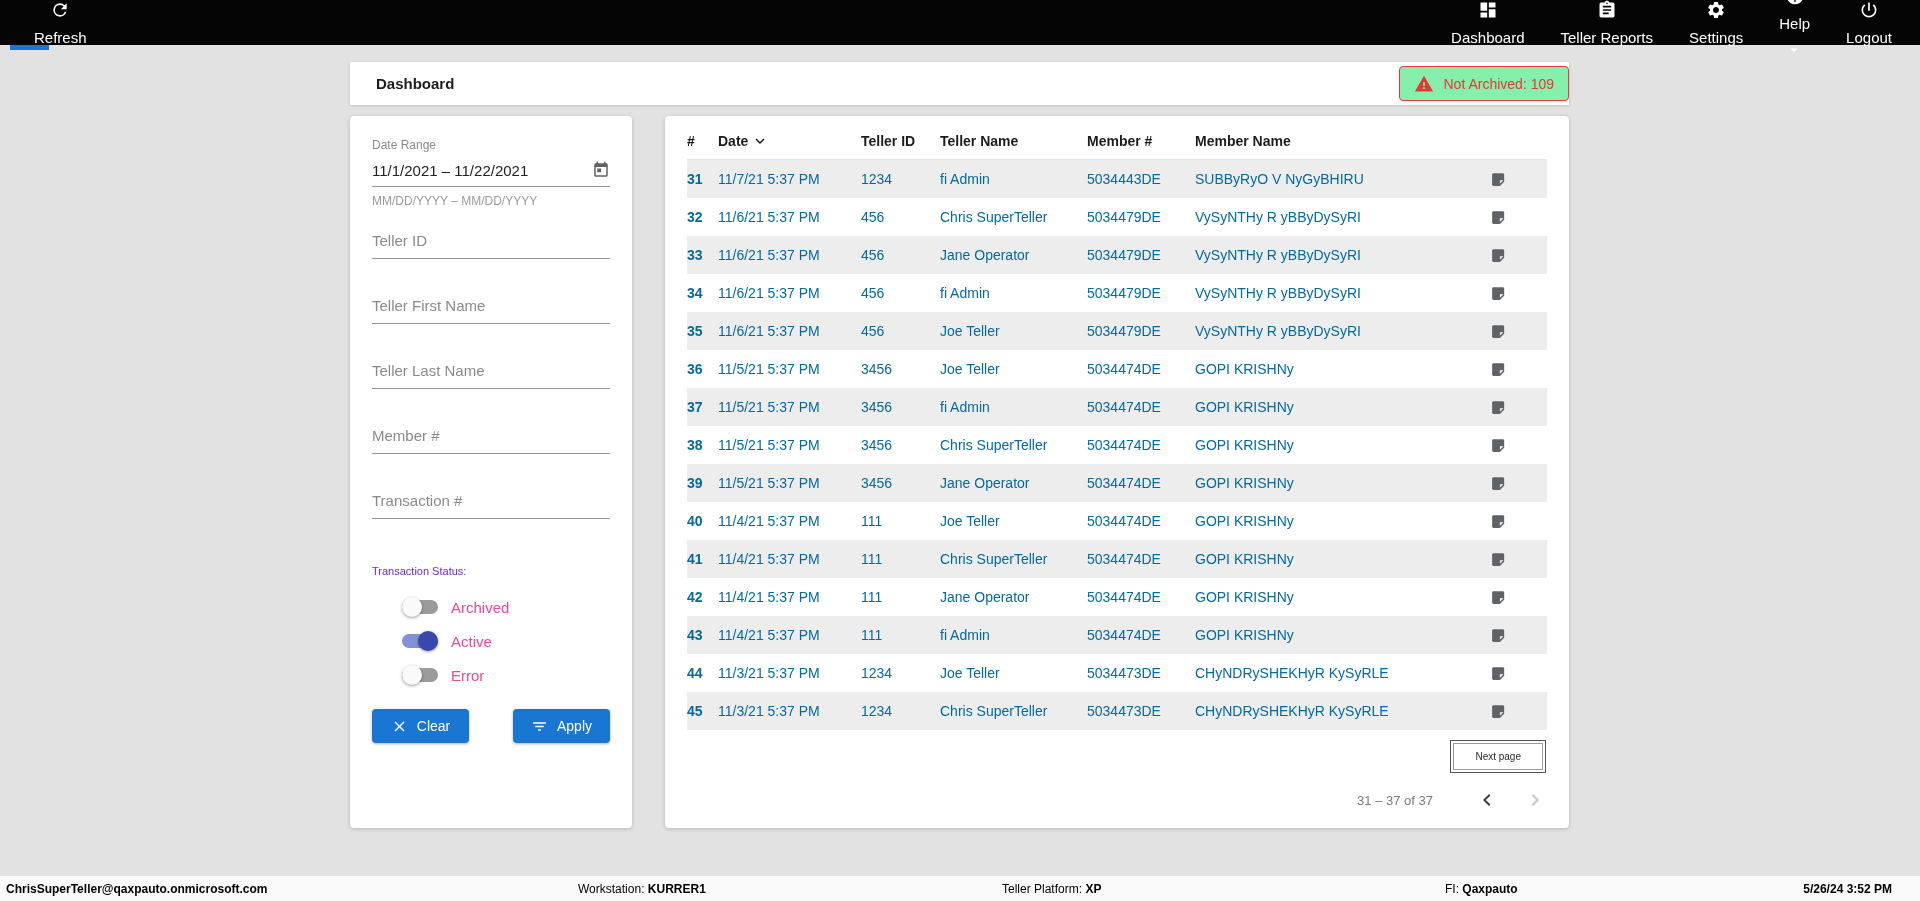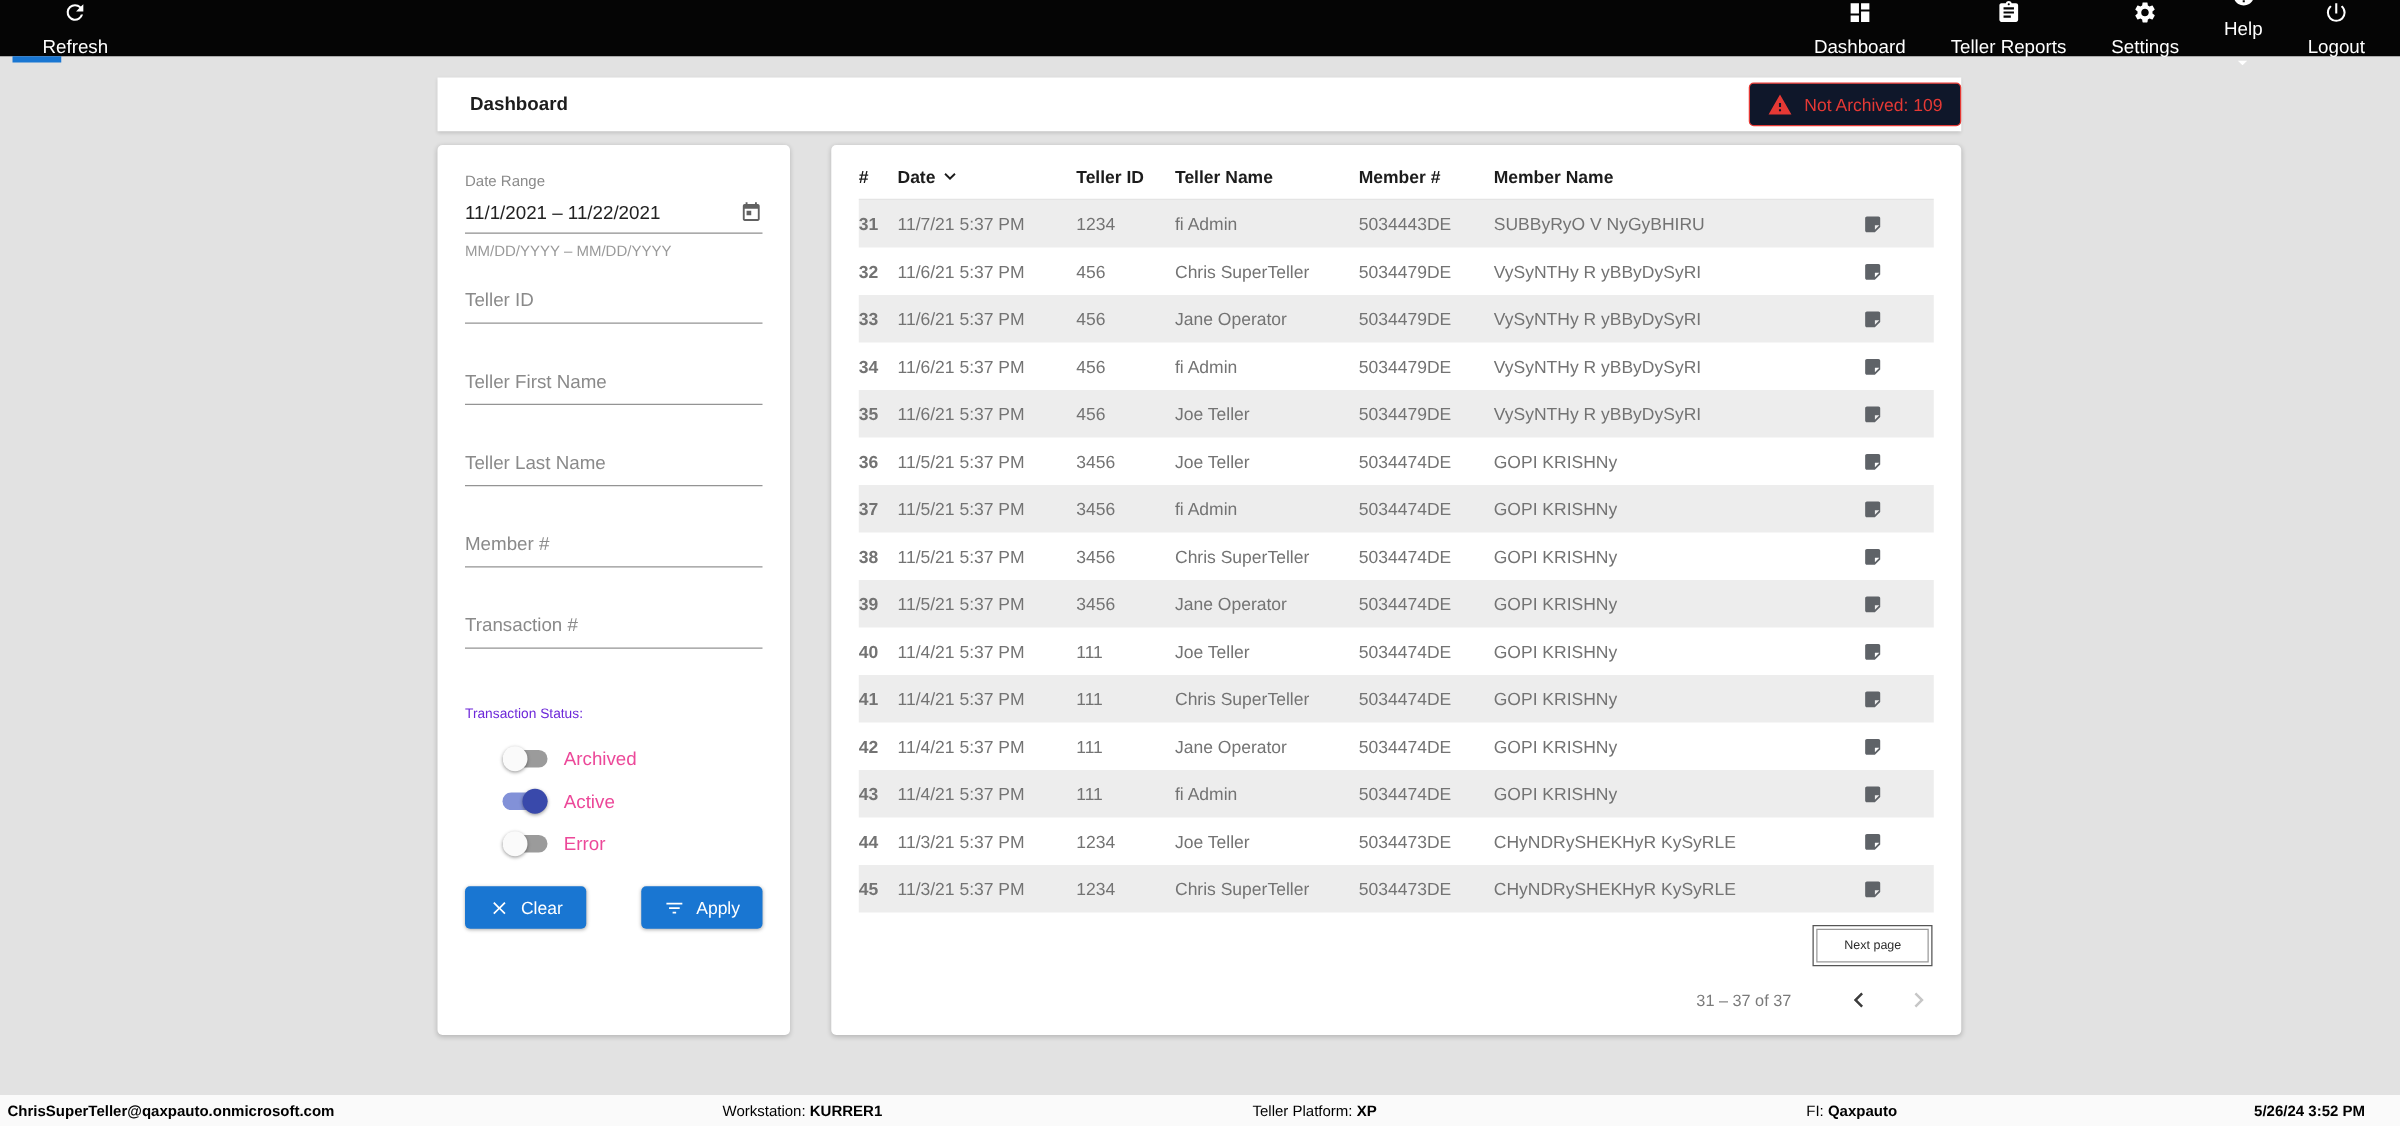--- a/index.html
+++ b/index.html
@@ -28,21 +28,21 @@
   
   .content { position:absolute; left:350px; top:62px; width:1219px; }
   .page-header {
     height:43px; background:#fff; box-shadow:0 1px 3px rgba(0,0,0,.15);
     display:flex; align-items:center; justify-content:space-between;
     padding-left:26px;
   }
   .page-title { font-weight:bold; font-size:15px; color:#1d1d1d; }
   .badge {
     display:flex; align-items:center; gap:9px; height:35px; padding:0 14px;
-    border:1px solid #e53935; border-radius:4px; background:#0f172a;
+    border:1px solid #e53935; border-radius:4px; background:#86efac;
     color:#e53935; font-size:14px; white-space:nowrap;
   }
   .badge svg { width:20px; height:20px; fill:#e53935; }
 
   .cards { display:flex; gap:33px; margin-top:11px; align-items:flex-start; }
   .card { background:#fff; border-radius:4px; box-shadow:0 1px 4px rgba(0,0,0,.2); }
 
   
   .filter-card { width:282px; height:712px; padding:22px; }
   .f-label { font-size:12px; color:#8a8a8a; }
@@ -76,21 +76,21 @@
   }
   .btn svg { width:17px; height:17px; fill:#fff; }
 
   
   .table-card { width:904px; height:712px; padding:6px 22px 0; }
   .grid-cols { display:grid; grid-template-columns:31px 143px 79px 147px 108px 295px 1fr; align-items:center; }
   .thead { height:38px; font-weight:bold; font-size:14px; color:#1c1c1c; border-bottom:1px solid #e4e4e4; }
   .th { cursor:pointer; }
   .th-date { display:flex; align-items:center; gap:3px; }
   .th-date svg { width:18px; height:18px; fill:#1c1c1c; }
-  .trow { height:38px; font-size:14px; color:#737373; cursor:pointer; }
+  .trow { height:38px; font-size:14px; color:#0369a1; cursor:pointer; }
   .trow.striped { background:#ededed; }
   .cell-num { font-weight:bold; }
   .note-cell svg { width:17px; height:17px; fill:#5f6368; cursor:pointer; }
   .next-row { display:flex; justify-content:flex-end; margin-top:13px; padding-right:4px; }
   .next-btn {
     font-family:inherit; font-size:10px; color:#2b2b2b; background:#fff;
     border:1px solid #9a9a9a; padding:7px 21px; cursor:pointer;
     box-shadow:0 0 0 2px #fff, 0 0 0 3px #555;
   }
   .pager {

